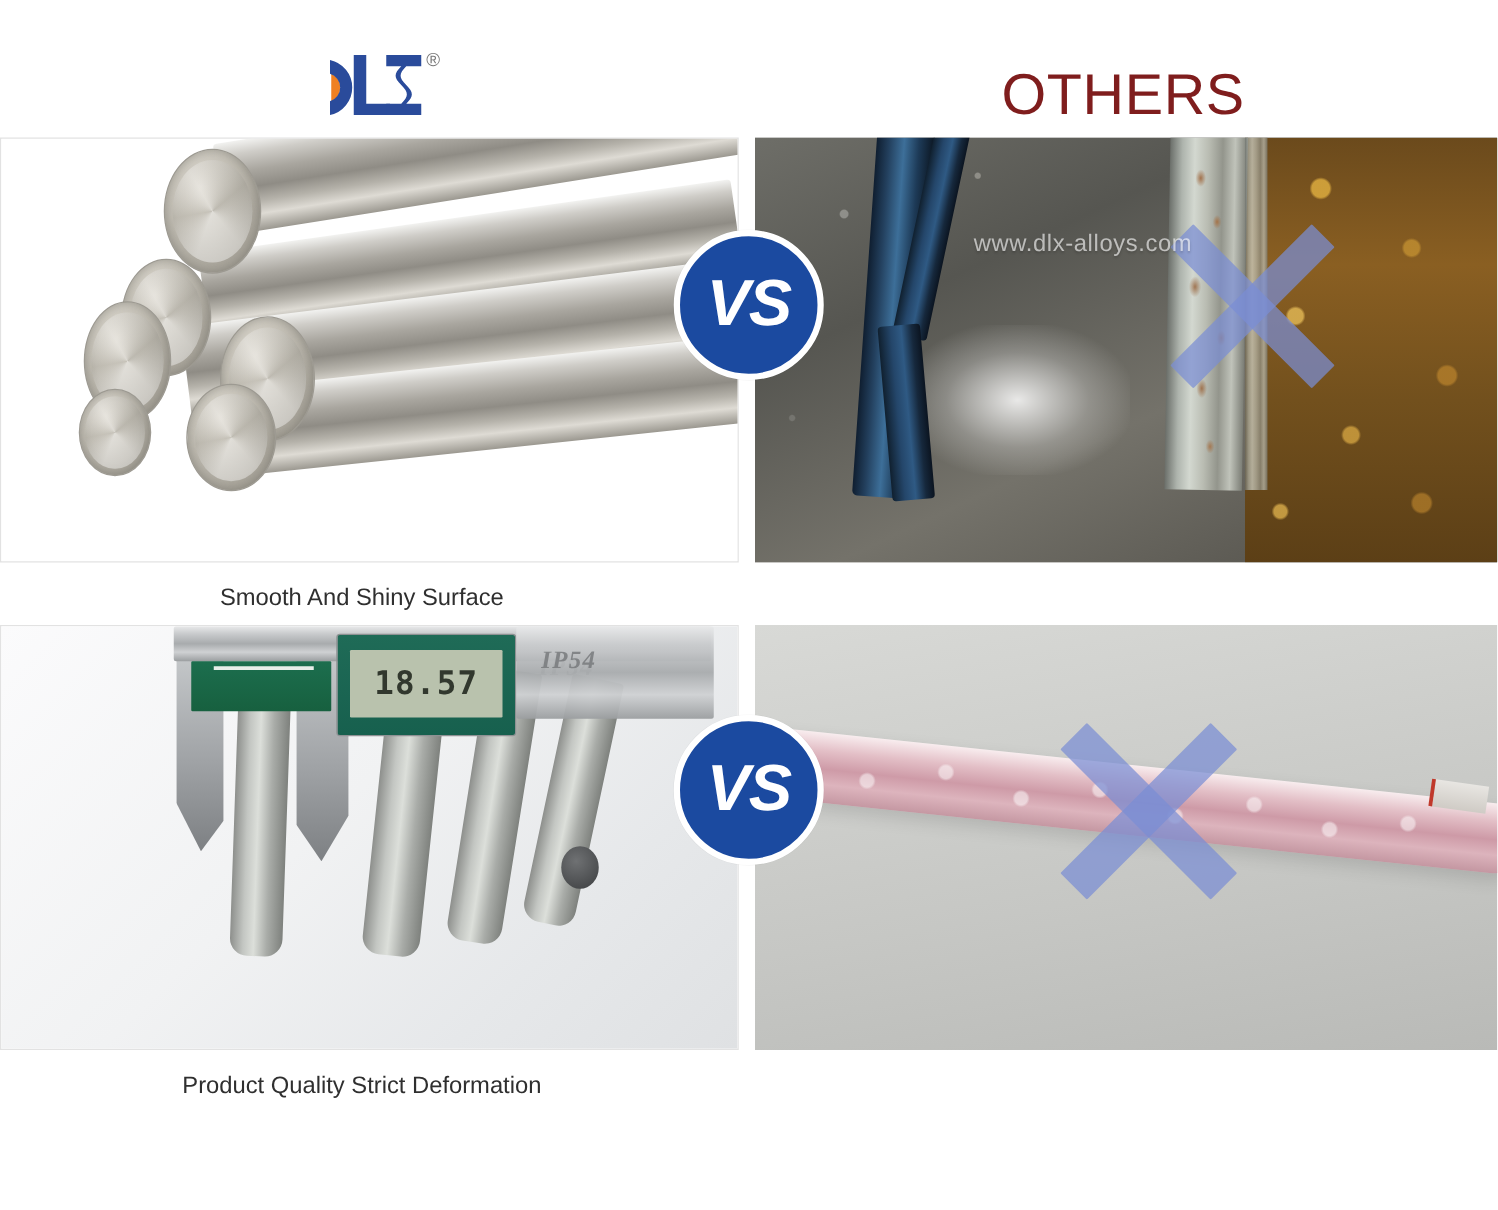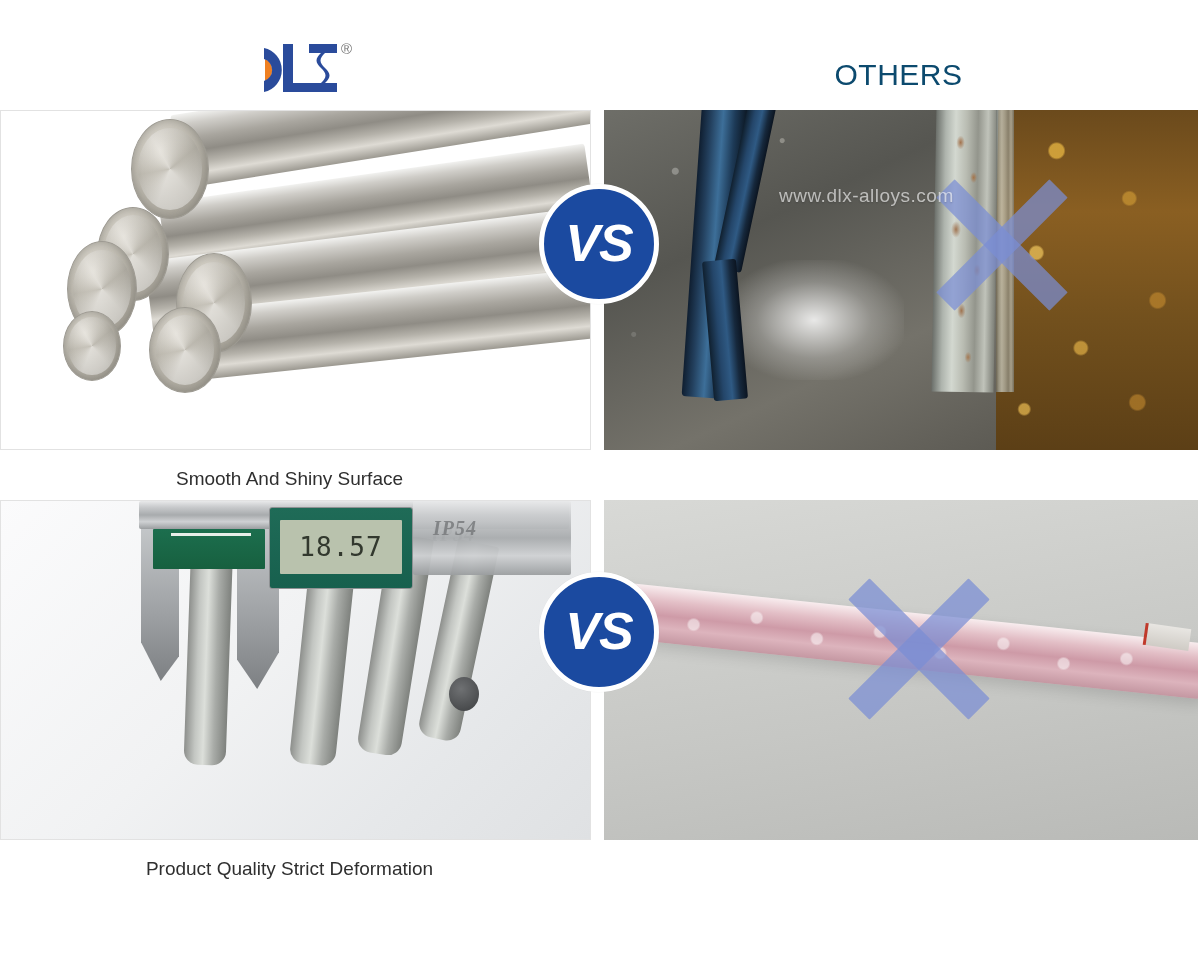--- a/index.html
+++ b/index.html
@@ -64,22 +64,22 @@
   .logo-wrap { position: relative; display:flex; align-items:flex-start; }
   .logo-svg { display:block; }
   .reg-mark {
     font-size: 15px;
     color: #777;
     margin-left: 2px;
     margin-top: 2px;
     line-height: 1;
   }
   .others-text {
-    font-size: 30px;
-    color: #0c4a6e;
+    font-size: 46px;
+    color: #7f1d1d;
     letter-spacing: 0.5px;
     font-weight: 400;
   }
 
   
   .grid { position: relative; }
   .row { position: relative; display: flex; }
   .cell { width: 599px; }
   .cell-left  { padding-right: 8px; }
   .cell-right { padding-left: 5px;  padding-right: 0px; }
@@ -251,21 +251,21 @@
     position:absolute;
     background: #b9c2ad;
     border-radius: 1px;
     display:flex; align-items:center; justify-content:center;
   }
   .cal-digits {
     font-family: "DejaVu Sans Mono", monospace;
     font-size: 26px;
     color: #32382e;
     letter-spacing: 1px;
-    font-weight: 400;
+    font-weight: 700;
   }
   .cal-scale {
     position:absolute;
     background: linear-gradient(180deg,#1c6e4e 0%,#17603f 100%);
     border-radius: 1px;
   }
   .cal-ip {
     position:absolute;
     font-family:"Liberation Serif", serif;
     font-style: italic;

